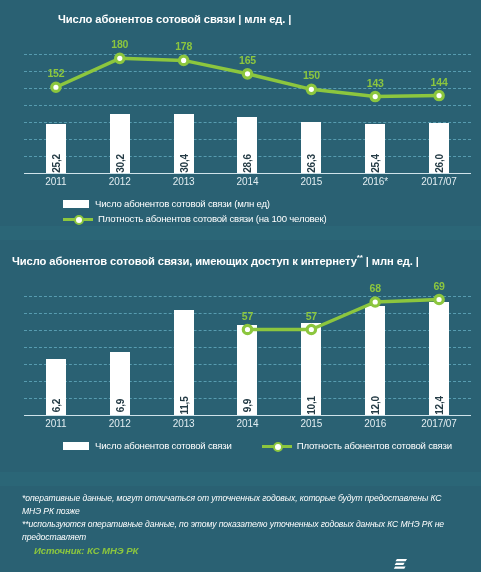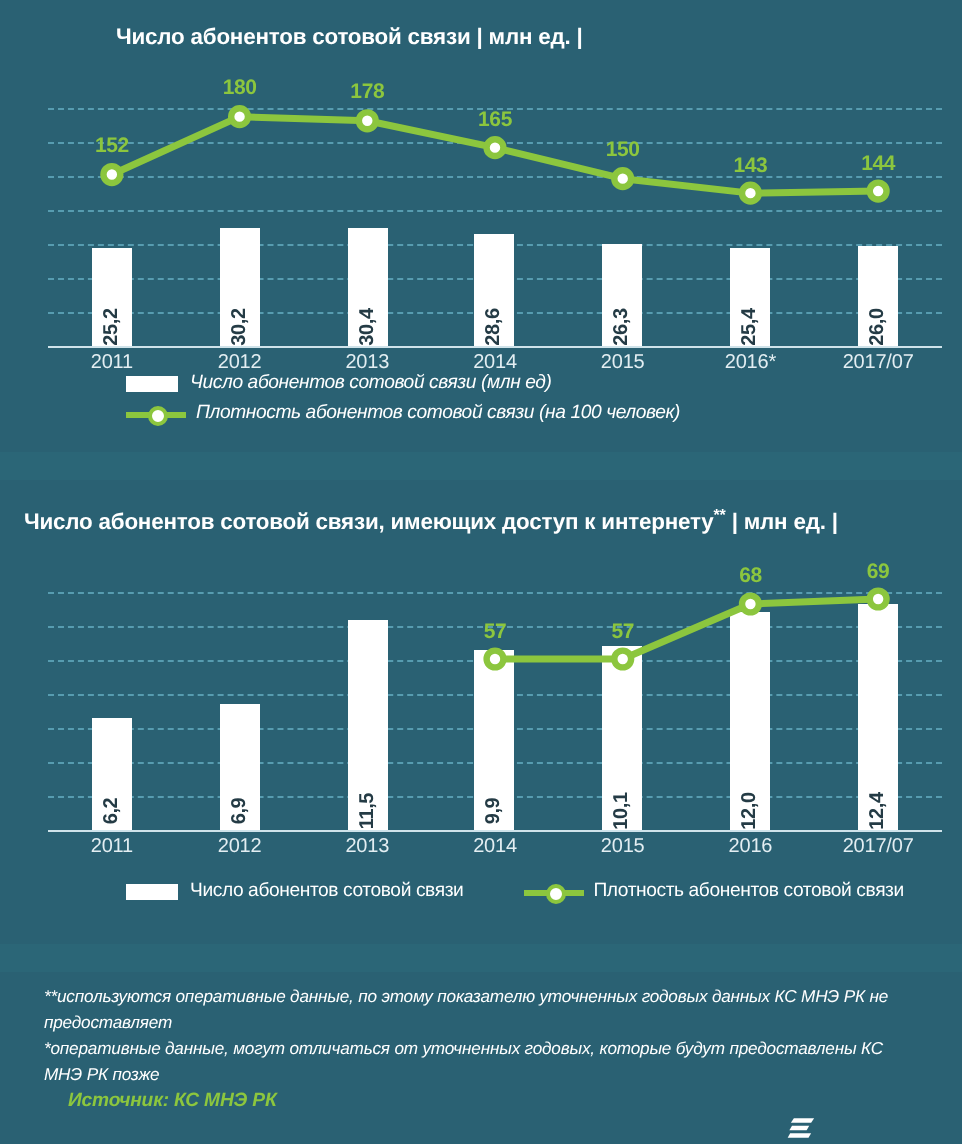--- a/index.html
+++ b/index.html
@@ -70,21 +70,21 @@
   .xlabels{position:absolute;left:24px;width:447px;height:16px;}
   #xlab1{top:176px;}
   #xlab2{top:418px;}
   .xlab{
     position:absolute;transform:translateX(-50%);
     color:#e3eef2;font-size:10px;white-space:nowrap;letter-spacing:-.1px;
   }
 
   
   .legend{position:absolute;}
-  #legend1{left:0;top:184px;width:481px;font-style:italic;}
+  #legend1{left:0;top:196px;width:481px;}
   #legend1 .legend-row{display:flex;align-items:center;justify-content:flex-start;margin-left:63px;height:15px;}
   #legend2{left:0;top:440px;width:481px;display:flex;align-items:center;}
   .swatch-bar{width:26px;height:8px;background:#ffffff;margin-right:6px;flex:none;}
   .swatch-line{
     width:30px;height:10px;position:relative;margin-right:5px;flex:none;
   }
   .swatch-line .ln{position:absolute;left:0;top:4px;width:30px;height:3px;background:#8cc63e;}
   .swatch-line .dot{
     position:absolute;left:11px;top:1px;width:6px;height:6px;border-radius:50%;
     background:#ffffff;border:2.5px solid #8cc63e;box-sizing:content-box;
@@ -288,22 +288,22 @@
     <div style="display:flex;align-items:center;margin-left:30px;">
       <span class="swatch-line">
           <span class="ln"></span>
           <span class="dot"></span>
         </span>
       <span class="legend-text">Плотность абонентов сотовой связи</span>
     </div>
   </div>
 
   <div class="notes">
+    <div>*оперативные данные, могут отличаться от уточненных годовых, которые будут предоставлены КС МНЭ РК позже</div>
     <div>**используются оперативные данные, по этому показателю уточненных годовых данных КС МНЭ РК не предоставляет</div>
-    <div>*оперативные данные, могут отличаться от уточненных годовых, которые будут предоставлены КС МНЭ РК позже</div>
   </div>
   <div class="source">Источник: КС МНЭ РК</div>
   <div class="logo">
     <svg class="logo-mark" viewBox="0 0 16 16">
       <g fill="#ffffff">
         <path d="M4.2 2.2 L15 2.2 L13.4 4.6 L2.6 4.6 Z"></path>
         <path d="M3.2 6.2 L12.4 6.2 L11.0 8.6 L1.8 8.6 Z"></path>
         <path d="M2.2 10.2 L13.4 10.2 L12.0 12.6 L0.9 12.6 Z"></path>
       </g>
     </svg>

